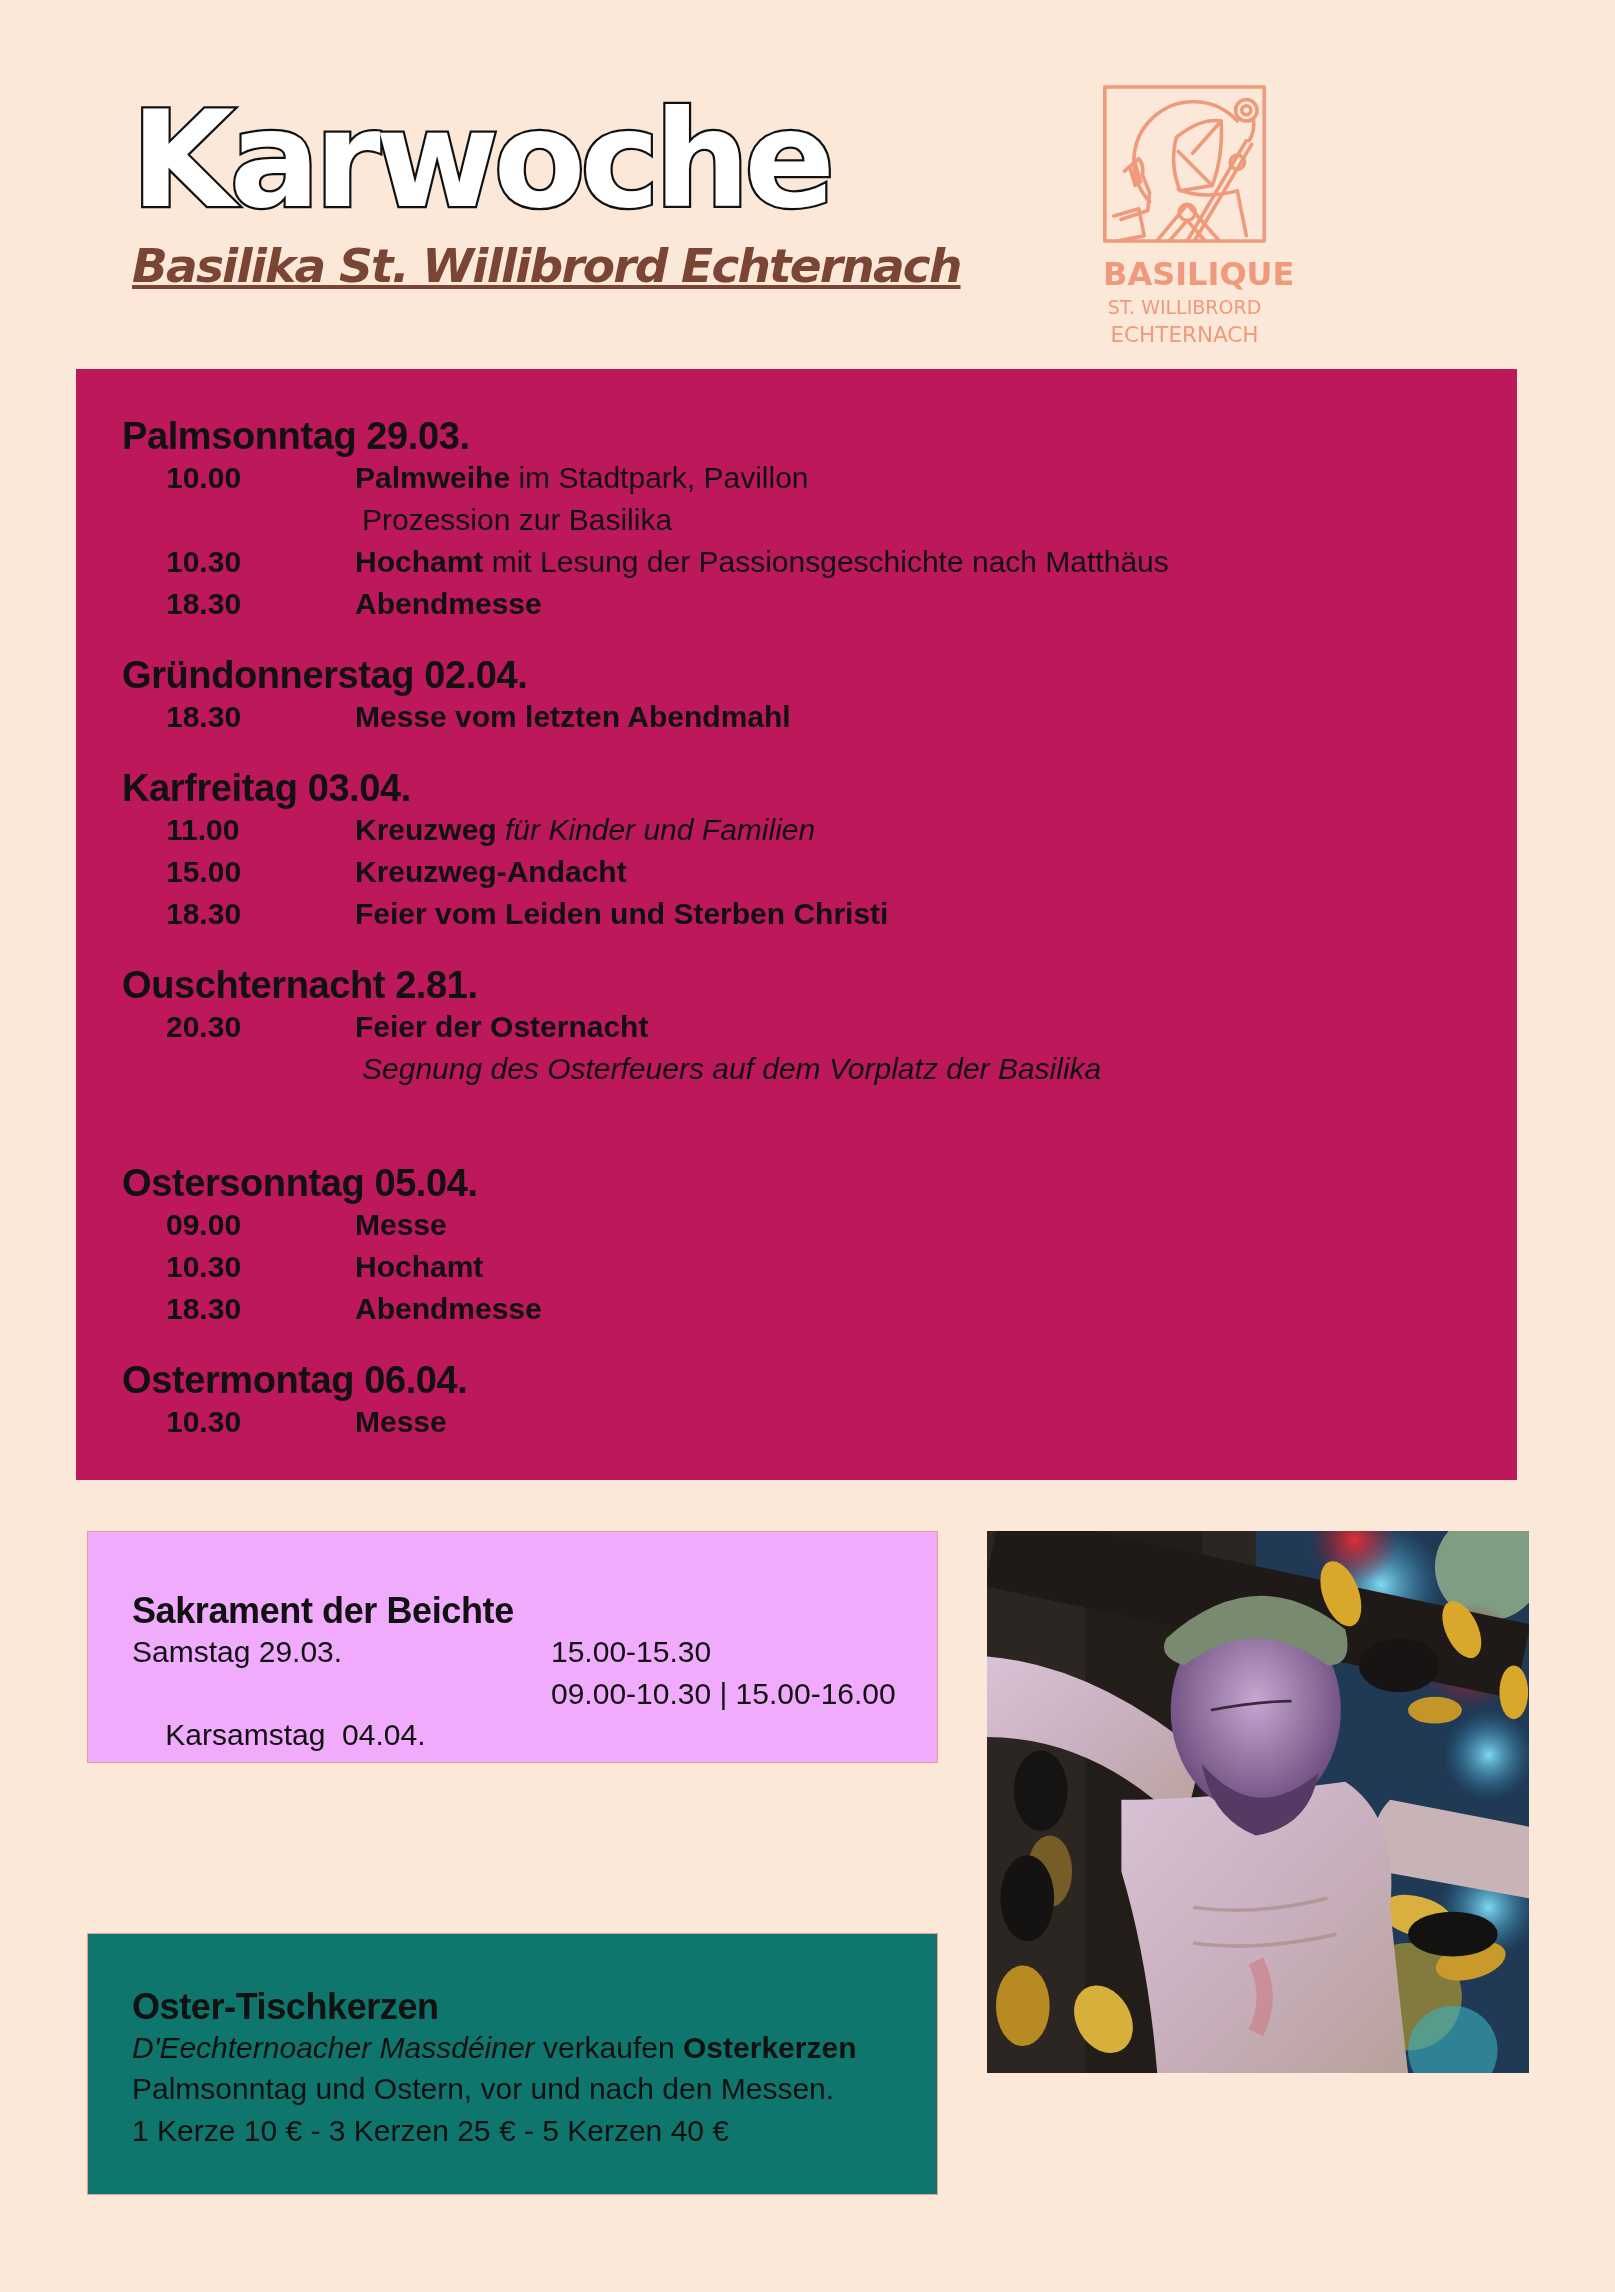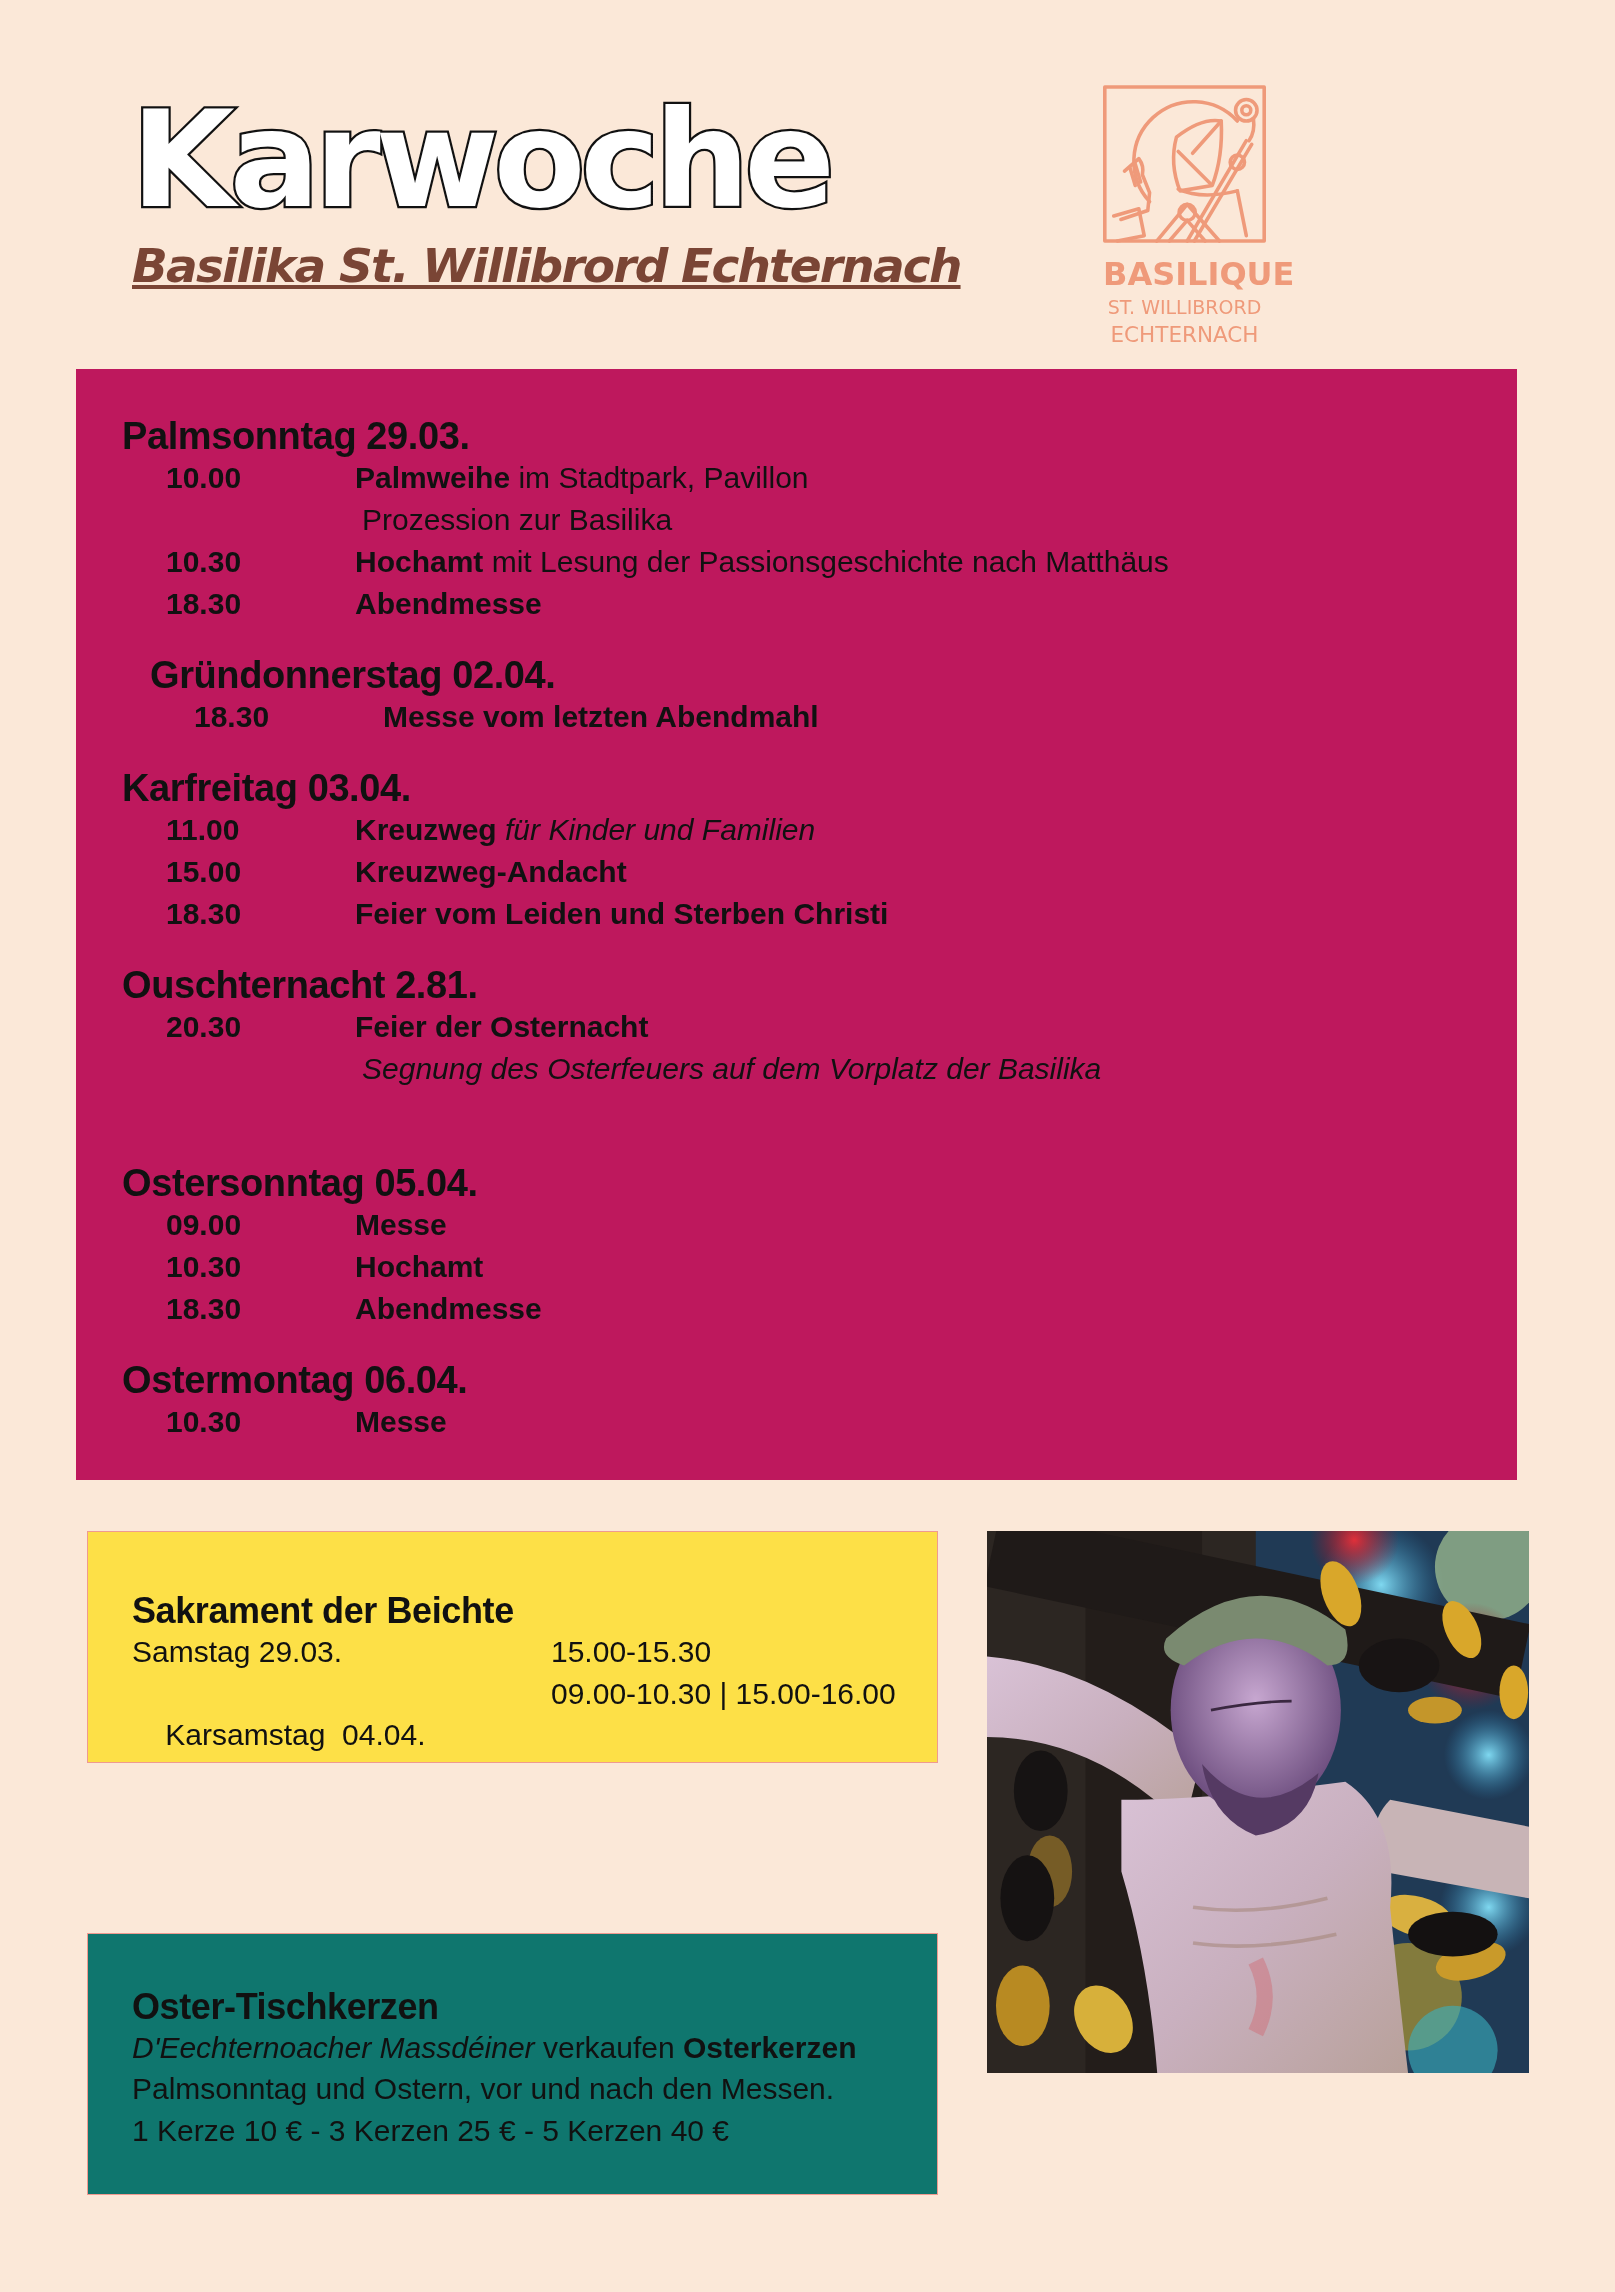--- a/index.html
+++ b/index.html
@@ -57,21 +57,21 @@
   .row .desc { position: absolute; left: 233px; top: 0; }
   .row .desc.indent { left: 240px; }
   .b { font-weight: bold; }
   .i { font-style: italic; }
 
   
   .box {
     border: 1.8px solid #ef9a90;
     box-sizing: border-box;
   }
-  .beichte { left: 87px; top: 1531px; width: 851px; height: 232px; background: #fde047; }
+  .beichte { left: 87px; top: 1531px; width: 851px; height: 232px; background: #f0abfc; }
   .kerzen  { left: 87px; top: 1892px; width: 851px; height: 262px; background: #0f766e; margin-top: 41px; }
   .box-title { position: absolute; left: 44px; font-weight: bold; font-size: 36px; line-height: 41px; white-space: nowrap; letter-spacing: -0.4px; }
   .box-line { position: absolute; left: 44px; font-size: 30px; line-height: 41px; white-space: nowrap; }
   .col2 { position: absolute; left: 419px; top: 0; }
 
   
   .photo {
     left: 987px; top: 1531px; width: 542px; height: 542px;
     overflow: hidden;
     background: #2a2420;
@@ -133,21 +133,21 @@
     <div class="row">
       <span class="time">10.30</span>
       <span class="desc"><span class="b">Hochamt</span><span> mit Lesung der Passionsgeschichte nach Matthäus</span></span>
     </div>
     <div class="row">
       <span class="time">18.30</span>
       <span class="desc b">Abendmesse</span>
     </div>
   </div>
 
-  <div class="day" style="top:286px;margin-left:28px;">
+  <div class="day" style="top:286px;">
     <div class="day-title">Gründonnerstag 02.04.</div>
     <div class="row">
       <span class="time">18.30</span>
       <span class="desc b">Messe vom letzten Abendmahl</span>
     </div>
   </div>
 
   <div class="day" style="top:399px;">
     <div class="day-title">Karfreitag 03.04.</div>
     <div class="row">

